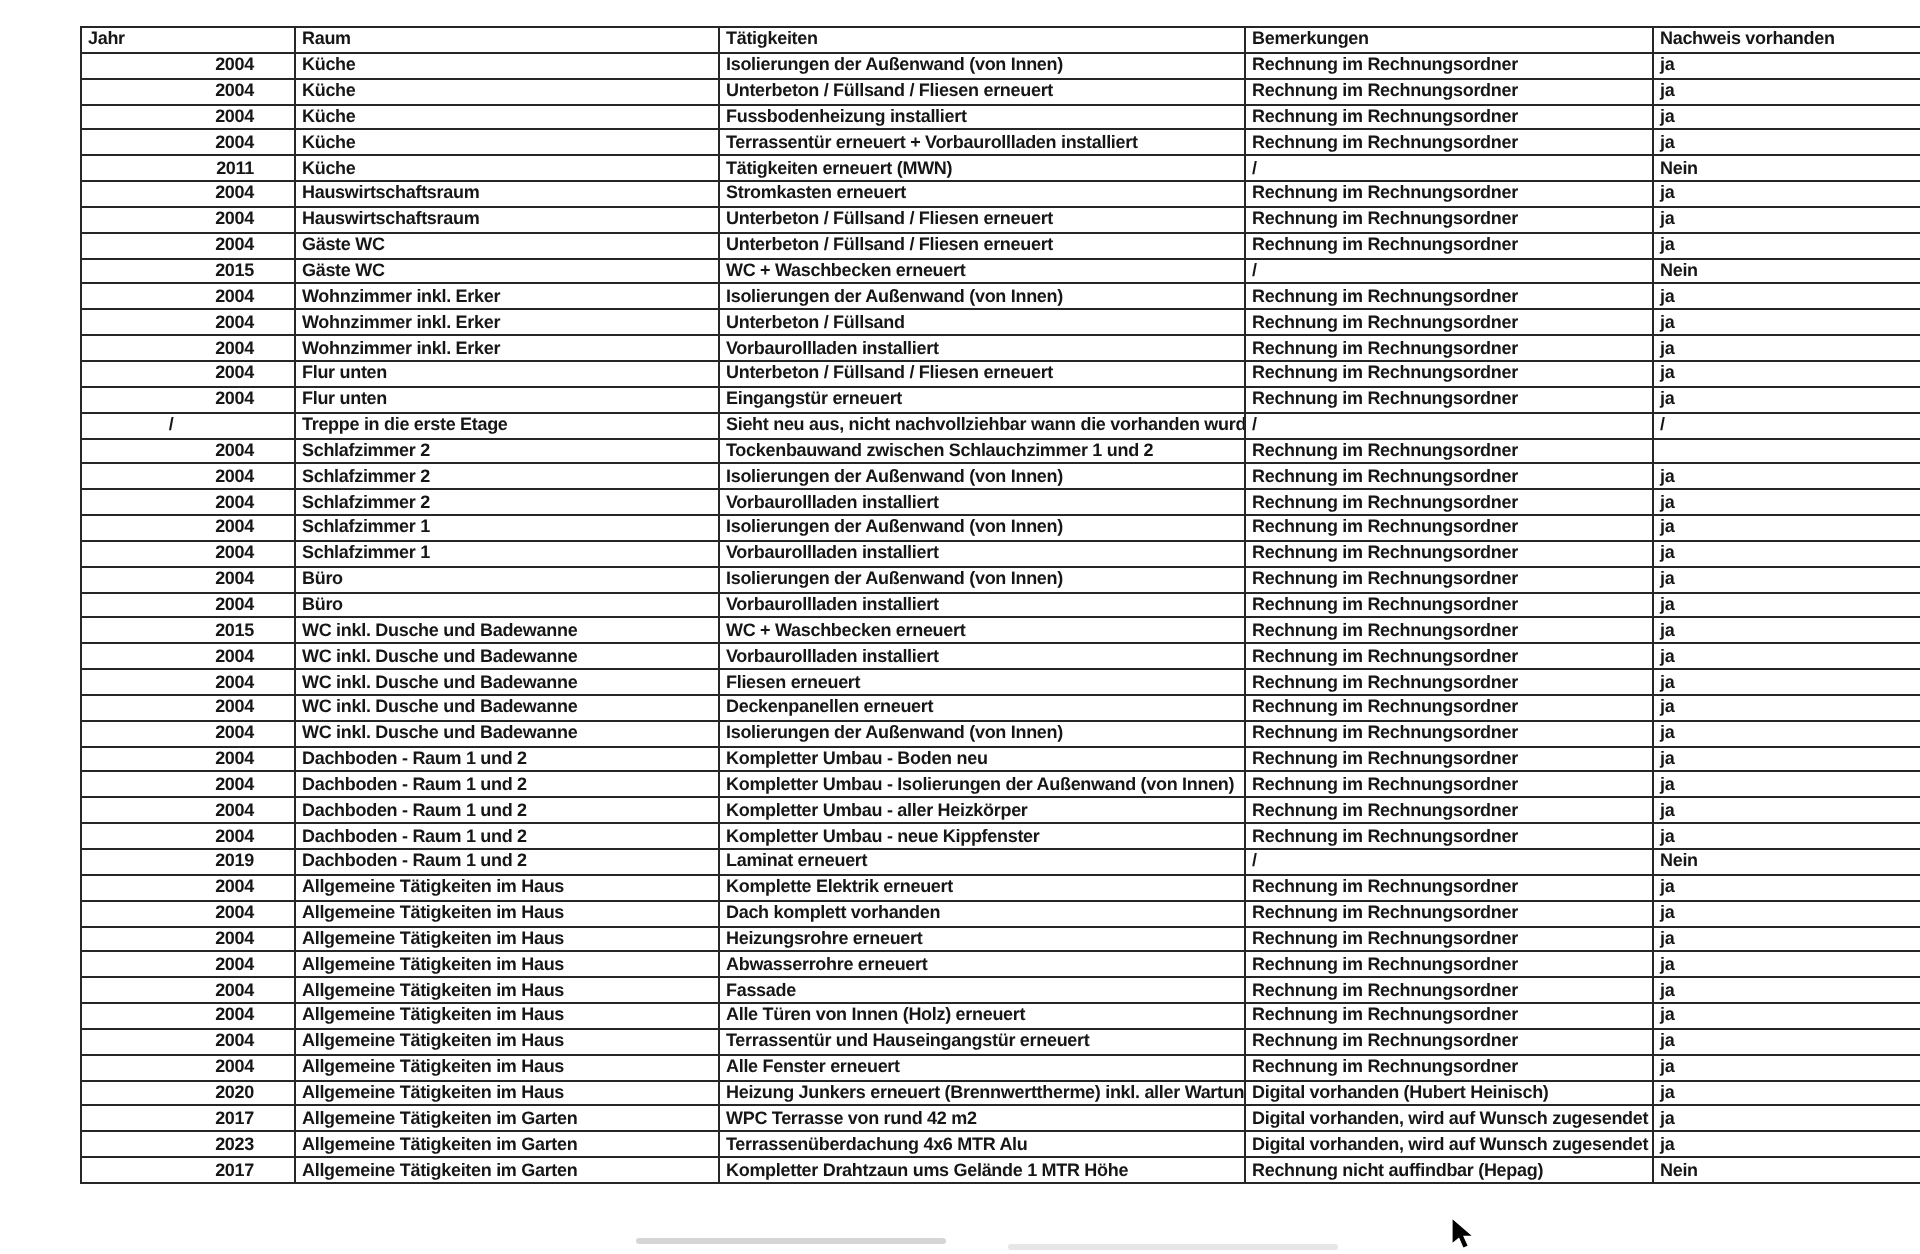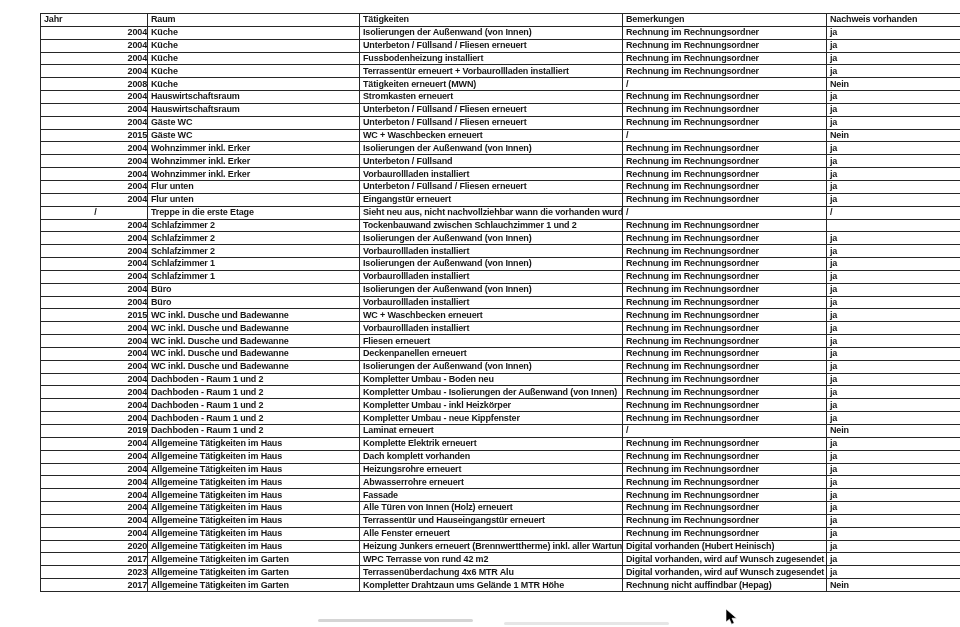--- a/index.html
+++ b/index.html
@@ -34,21 +34,21 @@
     font-size: 9px;
     font-weight: 700;
     letter-spacing: -0.15px;
     color: #161616;
     line-height: 11px;
     white-space: nowrap;
     overflow: hidden;
     text-align: left;
     vertical-align: middle;
   }
-  table.renov td.col-jahr { text-align: right; padding-right: 0; }
+  table.renov td.col-jahr { text-align: right; padding-right: 20px; }
   table.renov td.col-jahr.slash { text-align: center; }
   .smudge {
     position: absolute;
     border-radius: 2px;
     pointer-events: none;
   }
   .smudge-1 { left: 298px; top: 619px; width: 155px; height: 3px; background: #c7c7c7; opacity: .75; }
   .smudge-2 { left: 484px; top: 622px; width: 165px; height: 3px; background: #d8d8d8; opacity: .65; }
   .cursor {
     position: absolute;
@@ -102,21 +102,21 @@
           <td class="col-nachweis">ja</td>
         </tr>
         <tr>
           <td class="col-jahr">2004</td>
           <td class="col-raum">Küche</td>
           <td class="col-taetigkeiten">Terrassentür erneuert + Vorbaurollladen installiert</td>
           <td class="col-bemerkungen">Rechnung im Rechnungsordner</td>
           <td class="col-nachweis">ja</td>
         </tr>
         <tr>
-          <td class="col-jahr">2008</td>
+          <td class="col-jahr">2011</td>
           <td class="col-raum">Küche</td>
           <td class="col-taetigkeiten">Tätigkeiten erneuert (MWN)</td>
           <td class="col-bemerkungen">/</td>
           <td class="col-nachweis">Nein</td>
         </tr>
         <tr>
           <td class="col-jahr">2004</td>
           <td class="col-raum">Hauswirtschaftsraum</td>
           <td class="col-taetigkeiten">Stromkasten erneuert</td>
           <td class="col-bemerkungen">Rechnung im Rechnungsordner</td>
@@ -279,21 +279,21 @@
         <tr>
           <td class="col-jahr">2004</td>
           <td class="col-raum">Dachboden - Raum 1 und 2</td>
           <td class="col-taetigkeiten">Kompletter Umbau - Isolierungen der Außenwand (von Innen)</td>
           <td class="col-bemerkungen">Rechnung im Rechnungsordner</td>
           <td class="col-nachweis">ja</td>
         </tr>
         <tr>
           <td class="col-jahr">2004</td>
           <td class="col-raum">Dachboden - Raum 1 und 2</td>
-          <td class="col-taetigkeiten">Kompletter Umbau - inkl Heizkörper</td>
+          <td class="col-taetigkeiten">Kompletter Umbau - aller Heizkörper</td>
           <td class="col-bemerkungen">Rechnung im Rechnungsordner</td>
           <td class="col-nachweis">ja</td>
         </tr>
         <tr>
           <td class="col-jahr">2004</td>
           <td class="col-raum">Dachboden - Raum 1 und 2</td>
           <td class="col-taetigkeiten">Kompletter Umbau - neue Kippfenster</td>
           <td class="col-bemerkungen">Rechnung im Rechnungsordner</td>
           <td class="col-nachweis">ja</td>
         </tr>

